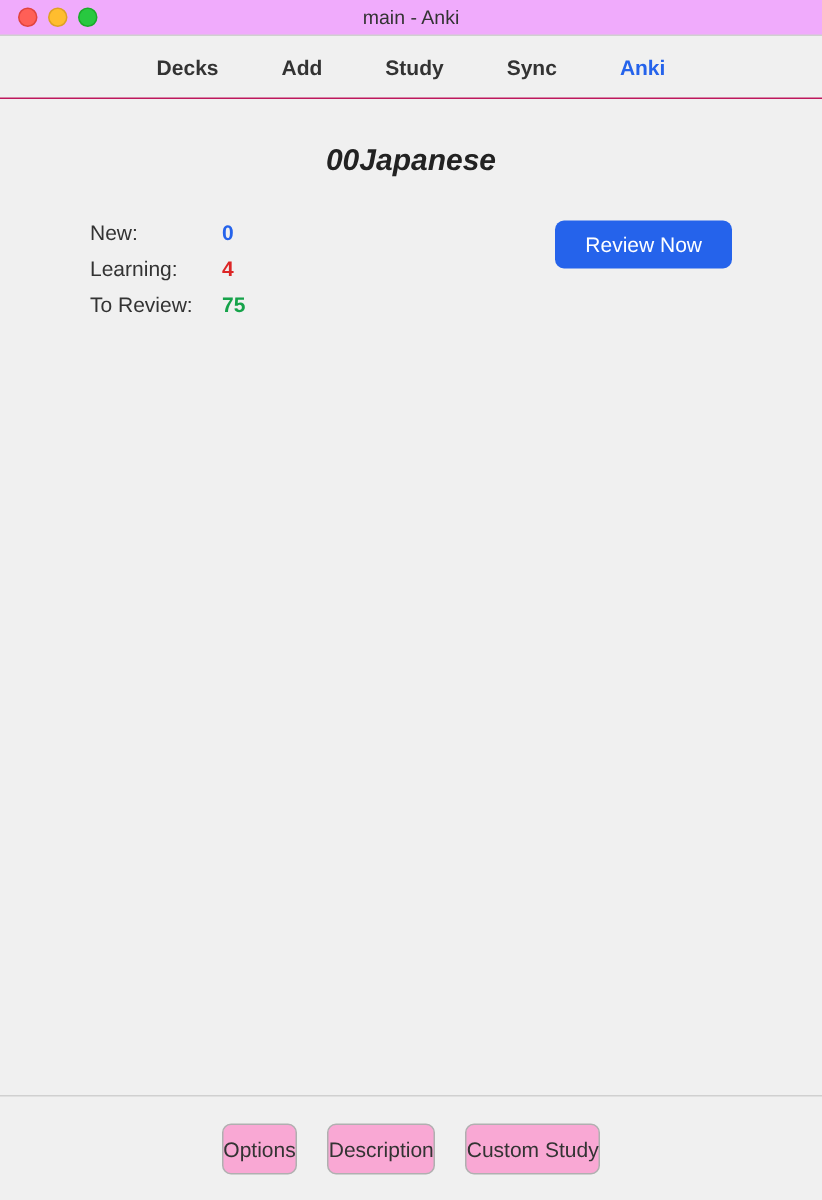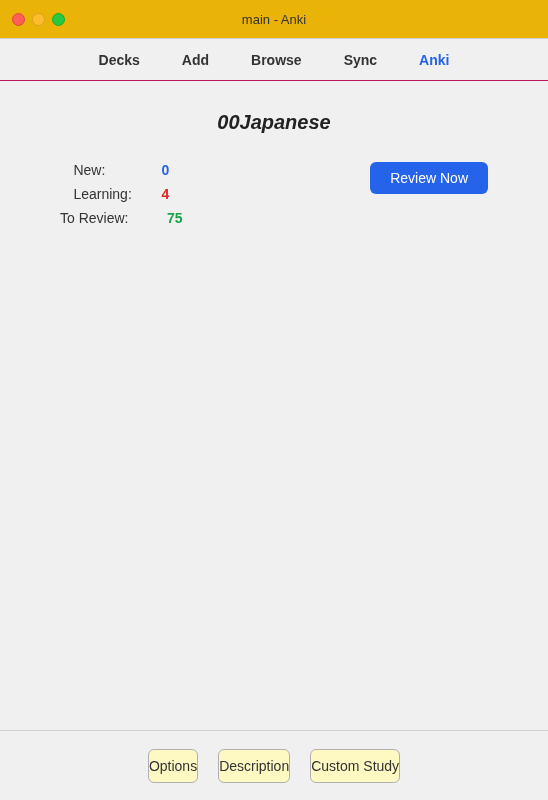--- a/index.html
+++ b/index.html
@@ -14,22 +14,22 @@
       background: #f0f0f0;
       font-family: -apple-system, BlinkMacSystemFont, "Helvetica Neue", Arial, sans-serif;
       font-size: 14px;
       overflow: hidden;
       position: relative;
     }
 
     
     .title-bar {
       width: 100%;
-      height: 39px;
-      background: #eab308;
+      height: 24px;
+      background: #f0abfc;
       border-bottom: 1px solid #d0d0d0;
       display: flex;
       align-items: center;
       justify-content: center;
       position: relative;
     }
 
     .traffic-lights {
       position: absolute;
       left: 12px;
@@ -103,37 +103,36 @@
       display: flex;
       flex-direction: column;
       gap: 8px;
     }
 
     .stat-row {
       display: flex;
       align-items: center;
       gap: 8px;
       font-size: 14px;
-      justify-content: center;
     }
 
     .stat-label {
       color: #333;
       font-size: 14px;
       min-width: 80px;
     }
 
     .stat-value {
       font-size: 14px;
       font-weight: 600;
     }
 
     .stat-value.blue { color: #2563eb; }
     .stat-value.red { color: #dc2626; }
-    .stat-value.green { color: #16a34a; margin-left: 19px; }
+    .stat-value.green { color: #16a34a; }
 
     .study-now-btn {
       background: #2563eb;
       color: white;
       border: none;
       border-radius: 6px;
       padding: 8px 20px;
       font-size: 14px;
       font-weight: 500;
       cursor: pointer;
@@ -149,21 +148,21 @@
       height: 70px;
       background: #f0f0f0;
       border-top: 1px solid #d0d0d0;
       display: flex;
       align-items: center;
       justify-content: center;
       gap: 20px;
     }
 
     .footer-btn {
-      background: #fef9c3;
+      background: #f9a8d4;
       color: #333;
       border: 1px solid #b0b0b0;
       border-radius: 6px;
       padding: 8px 0;
       font-size: 14px;
       cursor: pointer;
     }
   </style>
 </head>
 <body>
@@ -173,21 +172,21 @@
     <span class="traffic-light close"></span>
     <span class="traffic-light minimize"></span>
     <span class="traffic-light maximize"></span>
   </div>
   <span class="title-bar-text">main - Anki</span>
 </div>
 
 <div class="nav-bar">
   <span class="nav-item">Decks</span>
   <span class="nav-item">Add</span>
-  <span class="nav-item">Browse</span>
+  <span class="nav-item">Study</span>
   <span class="nav-item">Sync</span>
   <span class="nav-item active">Anki</span>
 </div>
 
 <div class="main-content">
   <div class="deck-title">00Japanese</div>
 
   <div class="stats-area">
     <div class="stats-left">
       <div class="stat-row">

